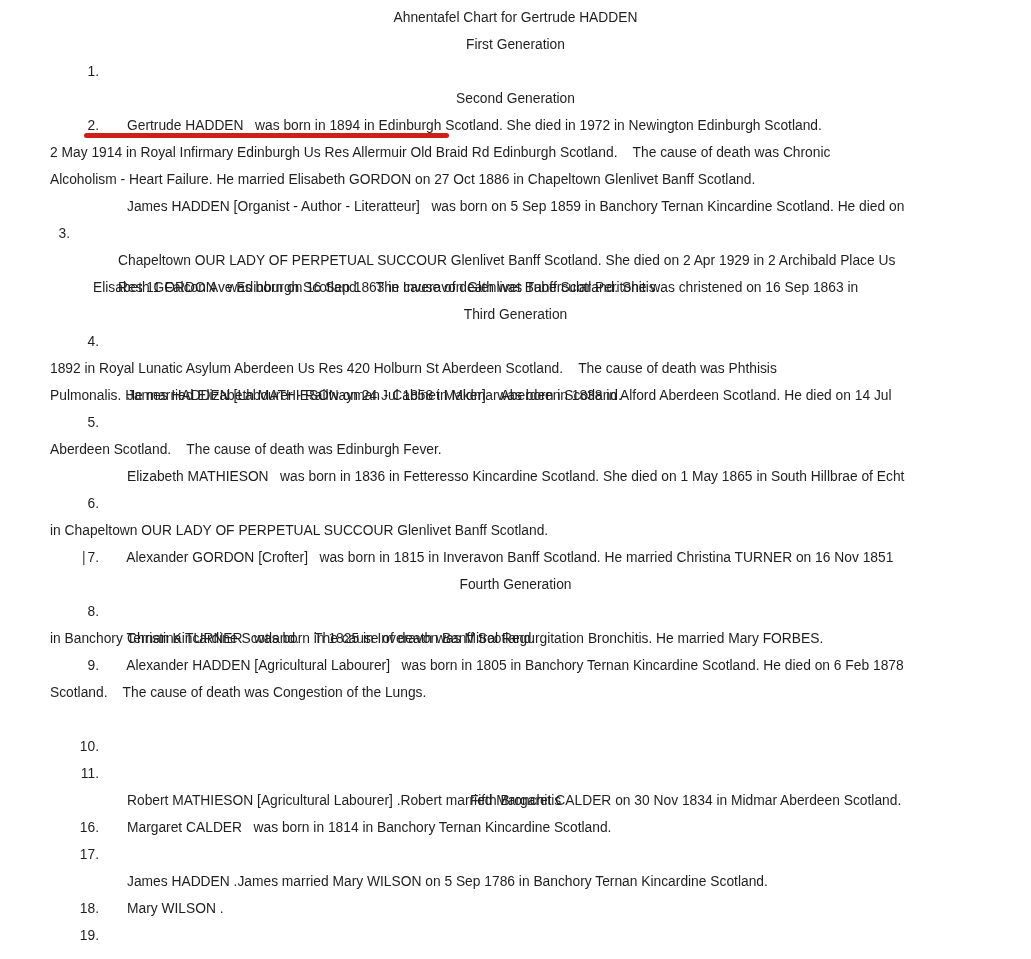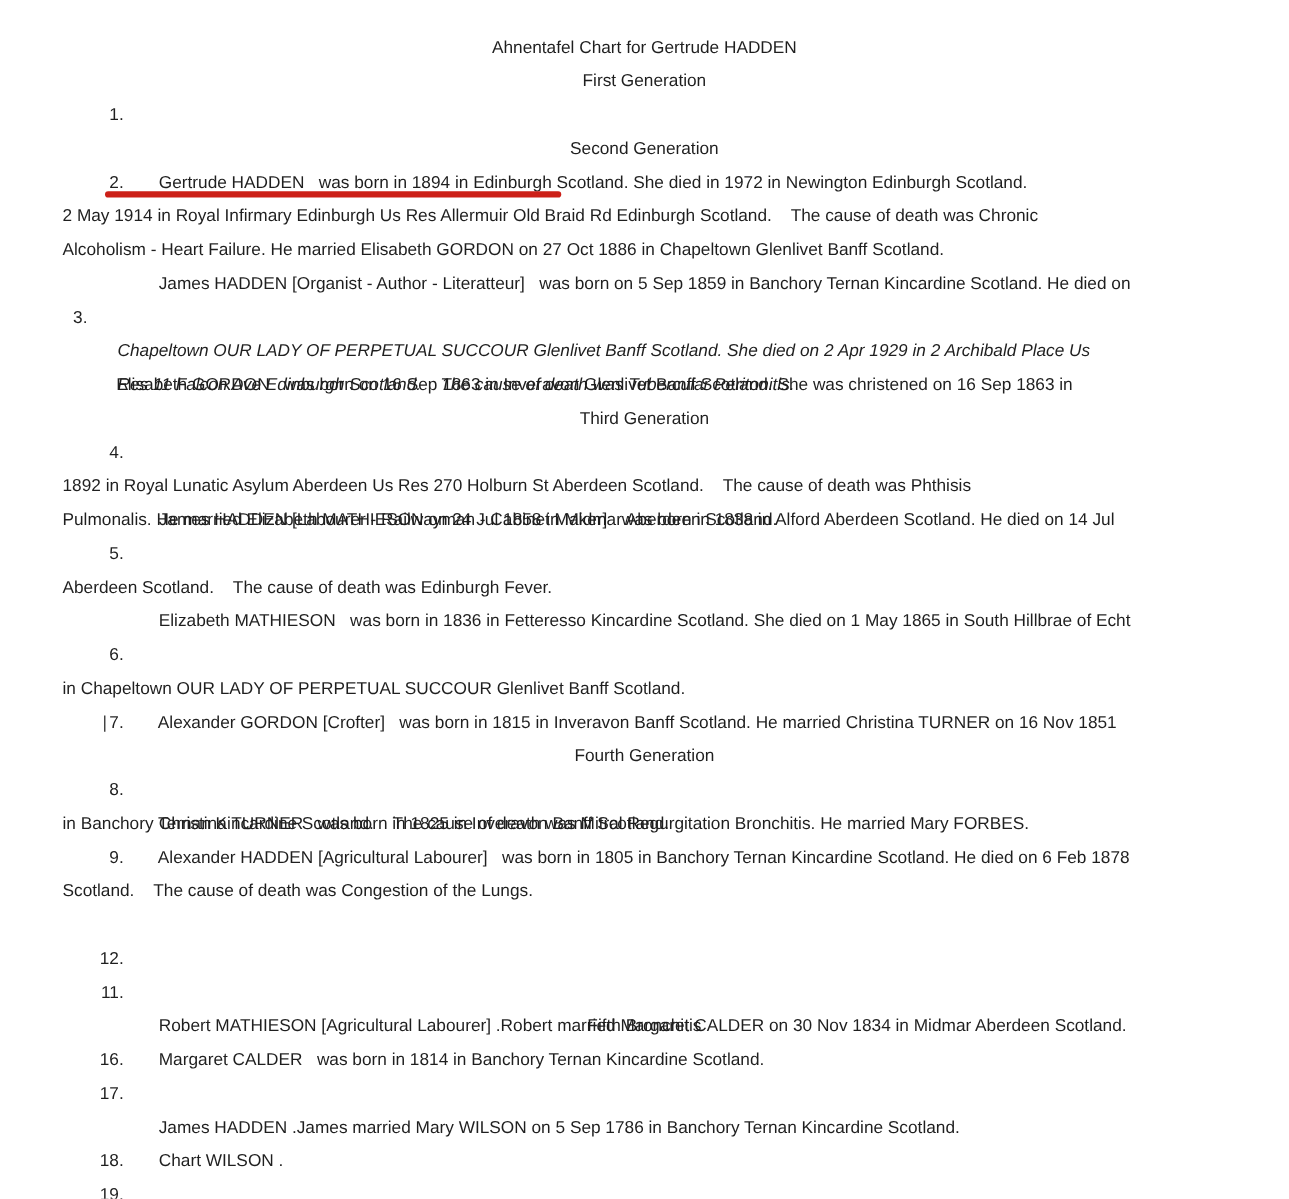--- a/index.html
+++ b/index.html
@@ -7,21 +7,21 @@
     width: 1031px; height: 959px;
     background: #ffffff;
     font-family: "Liberation Sans", "DejaVu Sans", sans-serif;
     font-size: 13.8px;
     color: #1f1f1f;
     overflow: hidden;
   }
   .page {
     position: relative;
     width: 1031px; height: 959px;
-    padding-top: 24px;
+    padding-top: 4px;
     box-sizing: border-box;
   }
   .line {
     height: 27px;
     line-height: 27px;
     white-space: pre;
   }
   .center-line {
     text-align: center;
   }
@@ -35,21 +35,21 @@
     top: 0;
     padding-right: 5px;
     white-space: pre;
   }
   .entry-cont {
     margin-left: 50px;
   }
   
   .entry.flush .entry-first { margin-left: 70px; }
   .entry.flush .entry-num { padding-right: 0; }
-  .entry.flush .entry-cont { margin-left: 94px; font-style: italic; }
+  .entry.flush .entry-cont { margin-left: 118px; }
   .gap-before { margin-top: 27px; }
   .red-underline {
     position: absolute;
     left: -20px;
     top: 21px;
     width: 365px;
     height: 5px;
     background: #cc2018;
     border-radius: 3px;
   }
@@ -97,21 +97,21 @@
     <div class="line entry-cont">Res 11 Falcon Ave Edinburgh Scotland.    The cause of death was Tubercular Peritonitis.</div>
   </div>
 
   <div class="line center-line">Third Generation</div>
 
   <div class="entry">
     <div class="line entry-first">
       <span class="entry-num">4.</span>
       <span>James HADDEN [Labourer - Railwayman - Cabinet Maker]   was born in 1838 in Alford Aberdeen Scotland. He died on 14 Jul</span>
     </div>
-    <div class="line entry-cont">1892 in Royal Lunatic Asylum Aberdeen Us Res 270 Holburn St Aberdeen Scotland.    The cause of death was Phthisis</div>
+    <div class="line entry-cont">1892 in Royal Lunatic Asylum Aberdeen Us Res 420 Holburn St Aberdeen Scotland.    The cause of death was Phthisis</div>
     <div class="line entry-cont">Pulmonalis. He married Elizabeth MATHIESON on 24 Jul 1858 in Midmar Aberdeen Scotland.</div>
   </div>
 
   <div class="entry">
     <div class="line entry-first">
       <span class="entry-num">5.</span>
       <span>Elizabeth MATHIESON   was born in 1836 in Fetteresso Kincardine Scotland. She died on 1 May 1865 in South Hillbrae of Echt</span>
     </div>
     <div class="line entry-cont">Aberdeen Scotland.    The cause of death was Edinburgh Fever.</div>
   </div>
@@ -144,21 +144,21 @@
 
   <div class="entry">
     <div class="line entry-first">
       <span class="entry-num">9.</span>
     </div>
     <div class="line entry-cont">Scotland.    The cause of death was Congestion of the Lungs.</div>
   </div>
 
   <div class="entry gap-before">
     <div class="line entry-first">
-      <span class="entry-num">12.</span>
+      <span class="entry-num">10.</span>
       <span>Robert MATHIESON [Agricultural Labourer] .Robert married Margaret CALDER on 30 Nov 1834 in Midmar Aberdeen Scotland.</span>
     </div>
   </div>
 
   <div class="entry">
     <div class="line entry-first">
       <span class="entry-num">11.</span>
       <span>Margaret CALDER   was born in 1814 in Banchory Ternan Kincardine Scotland.</span>
     </div>
   </div>
@@ -168,21 +168,21 @@
   <div class="entry">
     <div class="line entry-first">
       <span class="entry-num">16.</span>
       <span>James HADDEN .James married Mary WILSON on 5 Sep 1786 in Banchory Ternan Kincardine Scotland.</span>
     </div>
   </div>
 
   <div class="entry">
     <div class="line entry-first">
       <span class="entry-num">17.</span>
-      <span>Chart WILSON .</span>
+      <span>Mary WILSON .</span>
     </div>
   </div>
 
   <div class="entry gap-before">
     <div class="line entry-first">
       <span class="entry-num">18.</span>
       
     </div>
   </div>
 

